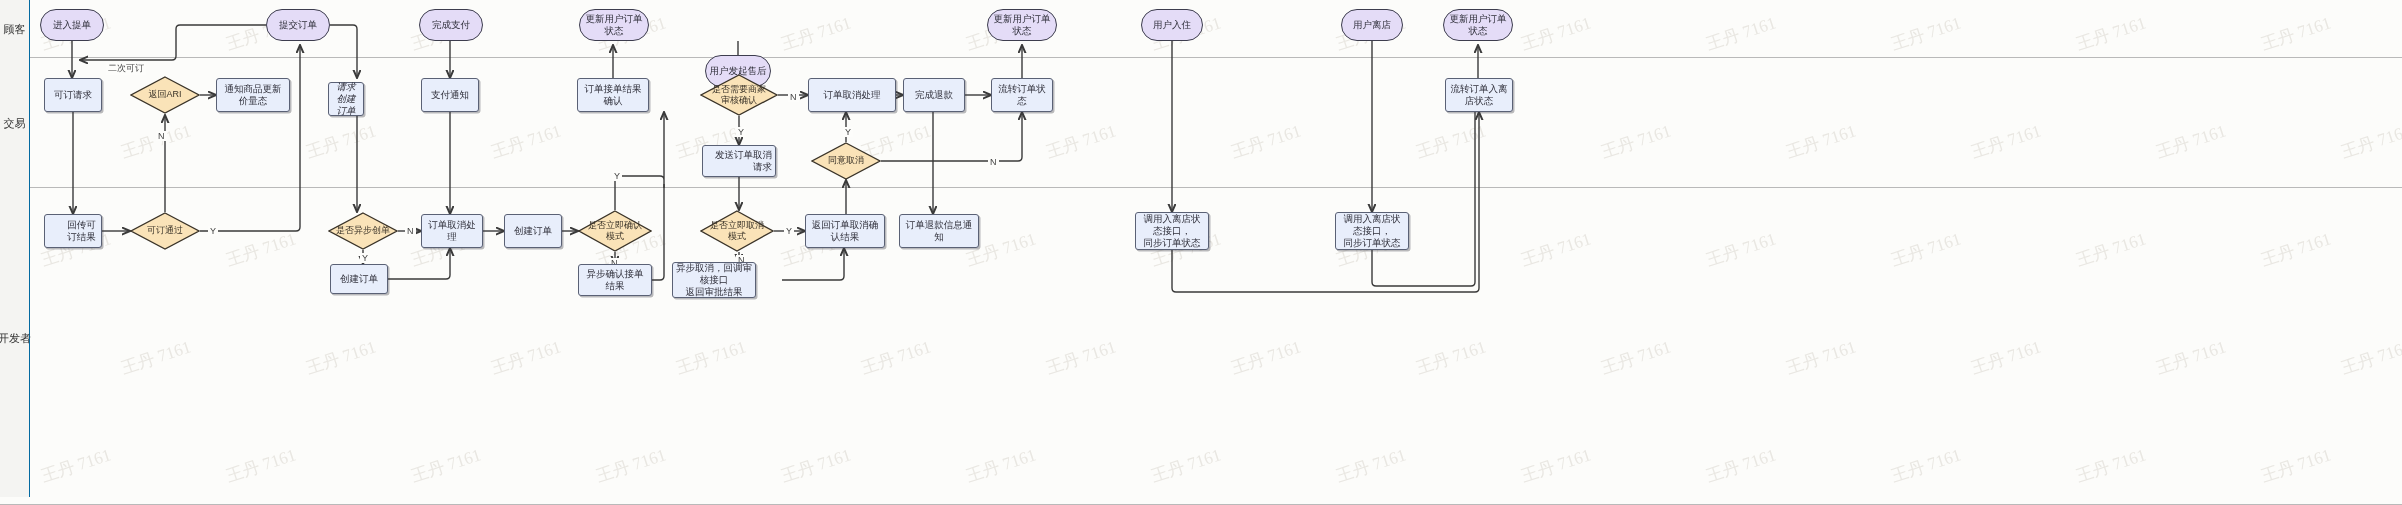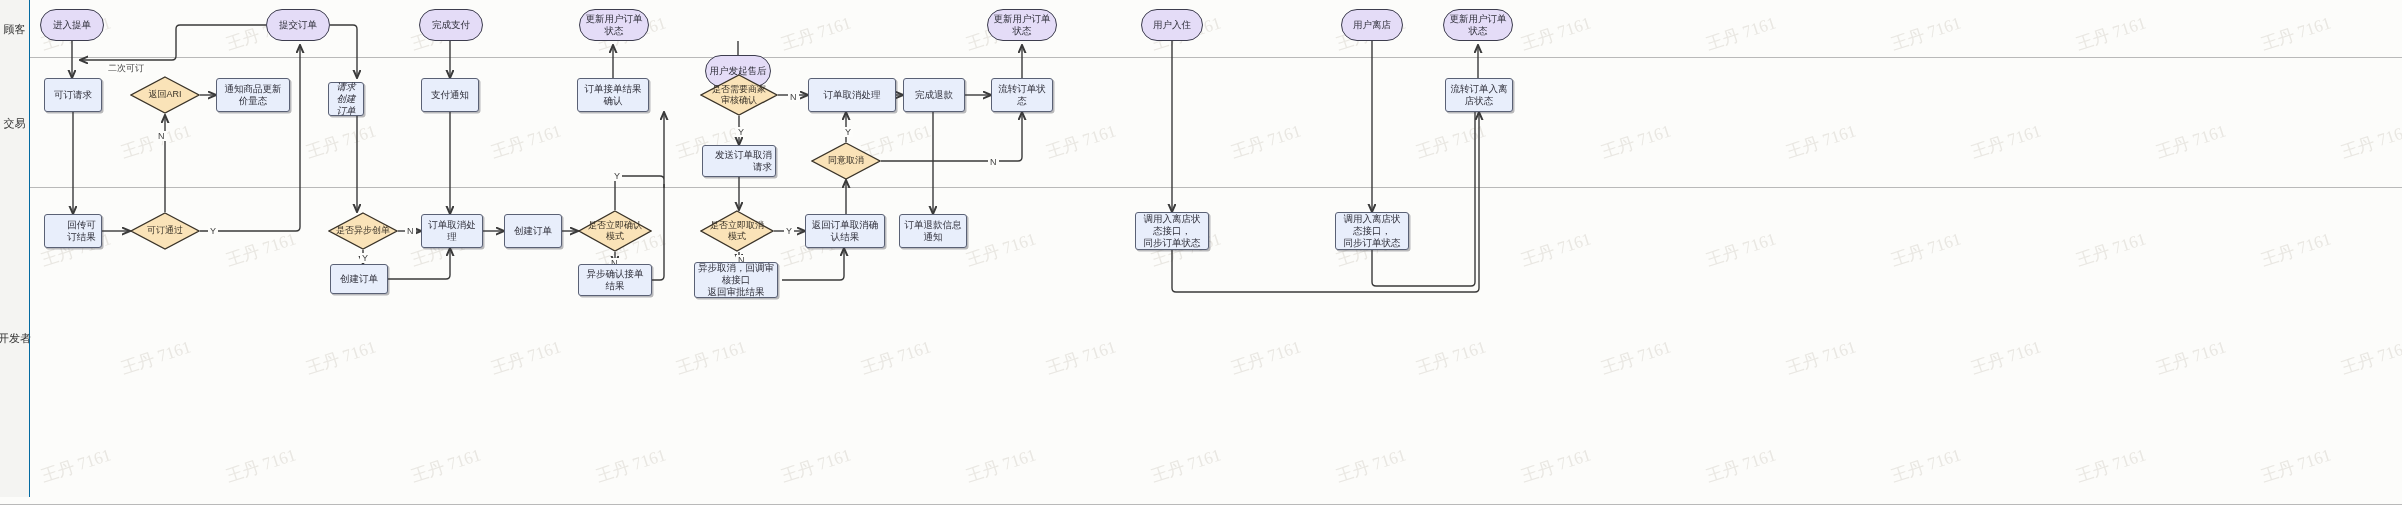--- a/index.html
+++ b/index.html
@@ -334,27 +334,27 @@
       </div>
       <div class="node n-proc" style="left: 578px; top: 264px; width: 74px; height: 32px;">
         <div>异步确认接单结果</div>
       </div>
       <div class="node n-dec" style="left: 700px; top: 210px; width: 74px; height: 42px;">
         <svg width="74" height="42">
           <polygon points="37,1 73,21 37,41 1,21" fill="#fae3b8" stroke="#3a3328" stroke-width="1.3"></polygon>
         </svg>
         <div class="dtxt">是否立即取消<br>模式</div>
       </div>
-      <div class="node n-proc" style="left: 694px; top: 262px; width: 84px; height: 36px;">
+      <div class="node n-proc" style="left: 672px; top: 262px; width: 84px; height: 36px;">
         <div>异步取消，回调审核接口<br>返回审批结果</div>
       </div>
       <div class="node n-proc" style="left: 805px; top: 214px; width: 80px; height: 34px;">
         <div>返回订单取消确认结果</div>
       </div>
-      <div class="node n-proc" style="left: 899px; top: 214px; width: 68px; height: 34px;">
+      <div class="node n-proc" style="left: 899px; top: 214px; width: 80px; height: 34px;">
         <div>订单退款信息通知</div>
       </div>
       <div class="node n-proc" style="left: 1135px; top: 212px; width: 74px; height: 38px;">
         <div>调用入离店状态接口，<br>同步订单状态</div>
       </div>
       <div class="node n-proc" style="left: 1335px; top: 212px; width: 74px; height: 38px;">
         <div>调用入离店状态接口，<br>同步订单状态</div>
       </div>
     </div>
 

